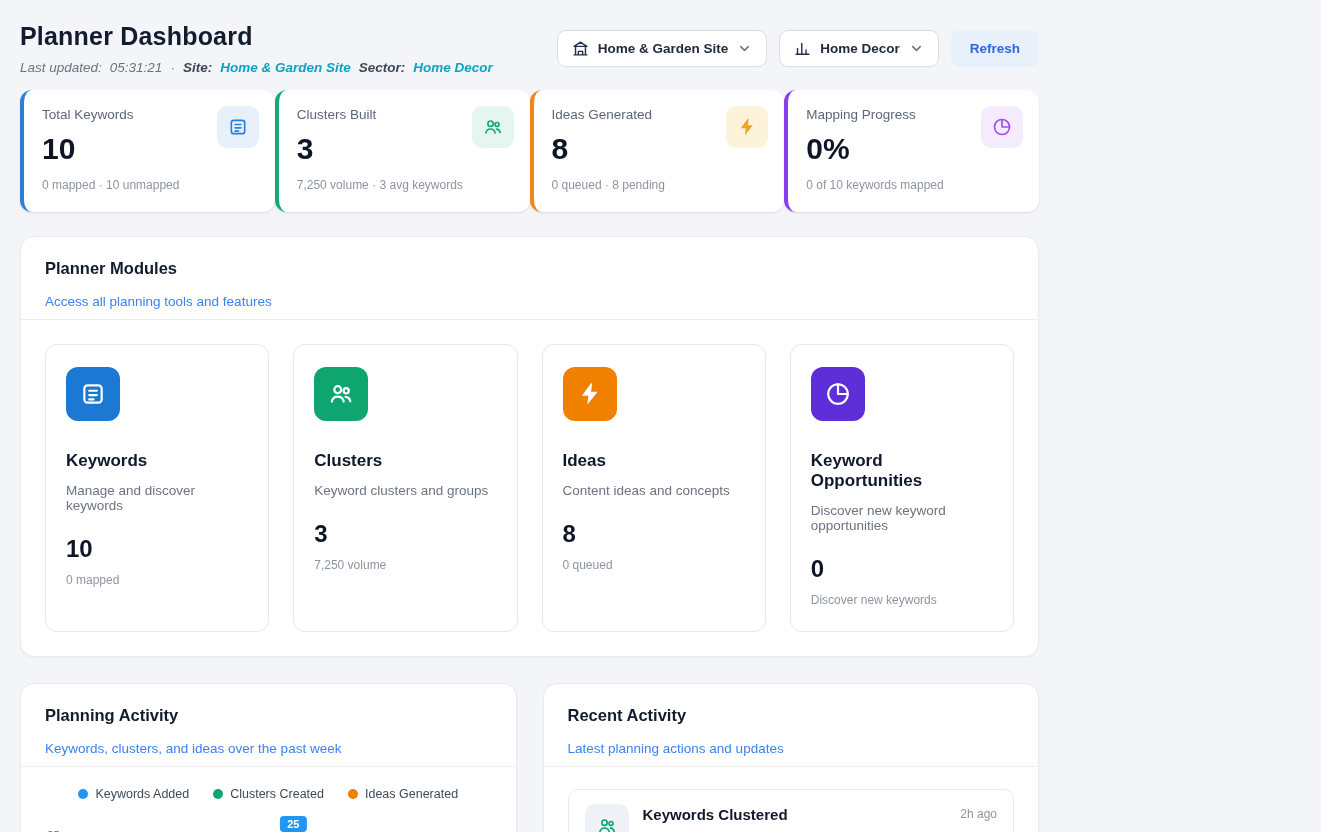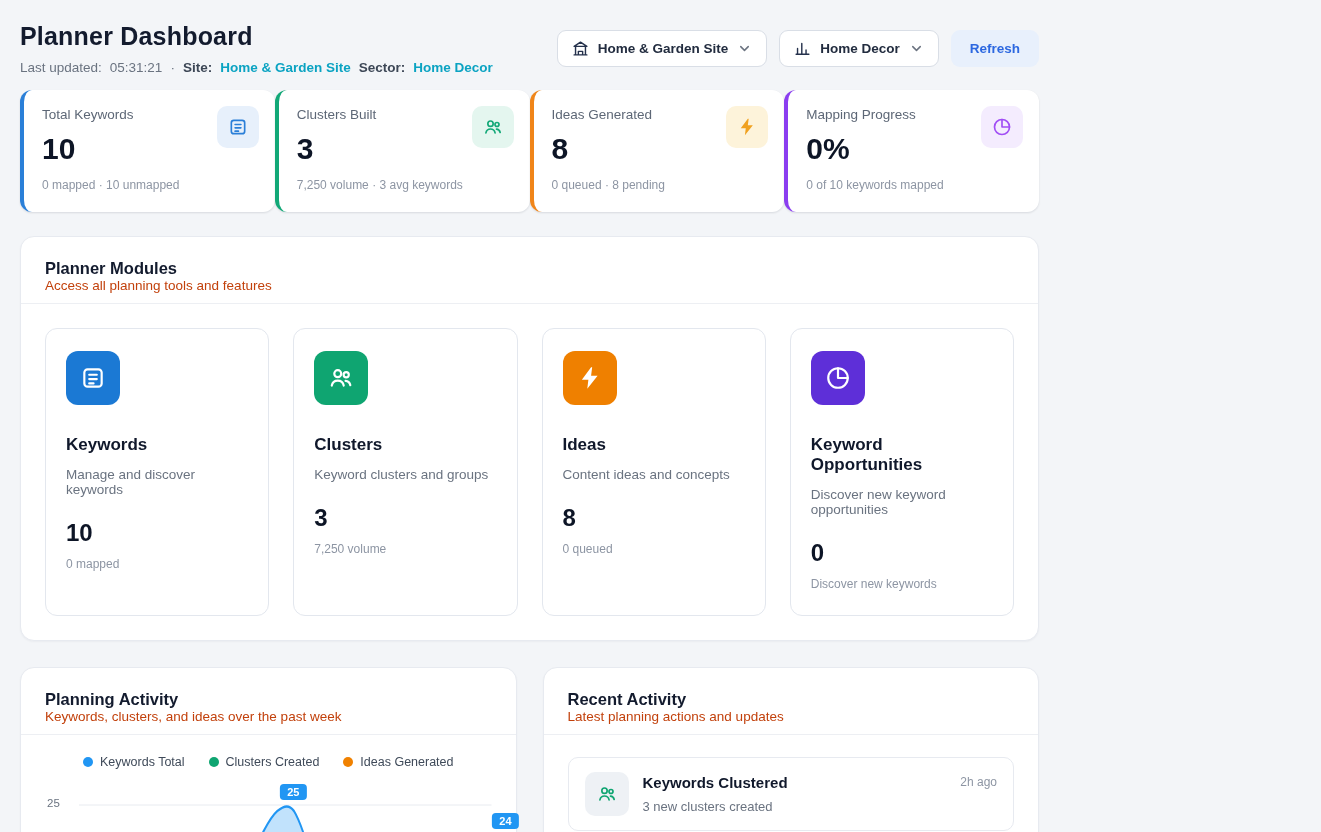--- a/index.html
+++ b/index.html
@@ -12,21 +12,21 @@
   .page {
     width:1059px; height:832px;
     overflow:hidden; position:relative;
     padding:18px 20px 0;
     background:#f3f5f8;
   }
 
   
   .header { display:flex; justify-content:space-between; align-items:flex-start; }
   .page-title { font-size:25px; font-weight:700; color:#131b2e; margin:4px 0 0; letter-spacing:.2px; }
-  .meta { margin-top:9px; font-size:13.5px; color:#6a7380; display:flex; gap:8px; align-items:center; }
+  .meta { margin-top:9px; font-size:13.5px; color:#6a7380; display:flex; gap:8px; align-items:center;font-style:italic; }
   .meta .lbl { color:#3d4756; font-weight:700; }
   .meta .link { color:#0ba3c2; font-weight:700; text-decoration:none; cursor:pointer; }
   .controls { display:flex; gap:12px; align-items:center; margin-top:12px; }
   .select-btn {
     display:flex; align-items:center; gap:9px;
     background:#fff; border:1px solid #d9dee6; border-radius:9px;
     padding:9px 14px; font-size:13.5px; font-weight:700; color:#222c3f;
     cursor:pointer; font-family:inherit;
   }
   .select-btn .lead-ic { width:17px; height:17px; color:#25314c; display:flex; }
@@ -58,21 +58,21 @@
   }
   .stat-icon svg { width:20px; height:20px; }
 
   
   .panel {
     background:#fff; border:1px solid #e7eaf0; border-radius:14px;
     margin-top:24px; box-shadow:0 1px 2px rgba(16,24,40,.04);
   }
   .panel-head { padding:22px 24px 10px; border-bottom:1px solid #edeff3; }
   .panel-title { font-size:16.5px; font-weight:700; color:#131b2e; }
-  .panel-sub { font-size:13.5px; color:#c2410c; margin-top:0; }
+  .panel-sub { font-size:13.5px; color:#3b82f6; margin-top:16px; }
 
   
   .mod-grid { display:grid; grid-template-columns:repeat(4,1fr); gap:24px; padding:24px; }
   .mod-card { border:1px solid #e3e7ee; border-radius:12px; padding:22px 20px 24px; background:#fff; cursor:pointer; }
   .mod-icon { width:54px; height:54px; border-radius:12px; color:#fff; display:flex; align-items:center; justify-content:center; }
   .mod-icon svg { width:26px; height:26px; }
   .m-blue{background:#1b79d4} .m-green{background:#0fa571} .m-orange{background:#ef8000} .m-purple{background:#5e2fd8}
   .mod-title { font-size:17px; font-weight:700; margin-top:30px; color:#10182b; }
   .mod-desc { font-size:13.5px; color:#6a7380; margin-top:12px; }
   .mod-value { font-size:24px; font-weight:800; margin-top:22px; color:#0d1526; }
@@ -271,21 +271,21 @@
 
     <section class="panel">
       <div class="panel-head">
         <div class="panel-title">Planning Activity</div>
         <div class="panel-sub">Keywords, clusters, and ideas over the past week</div>
       </div>
       <div class="chart-body">
         <div class="legend">
           <div class="legend-item">
             <span class="dot d-blue"></span>
-            <span>Keywords Total</span>
+            <span>Keywords Added</span>
           </div>
           <div class="legend-item">
             <span class="dot d-green"></span>
             <span>Clusters Created</span>
           </div>
           <div class="legend-item">
             <span class="dot d-orange"></span>
             <span>Ideas Generated</span>
           </div>
         </div>

